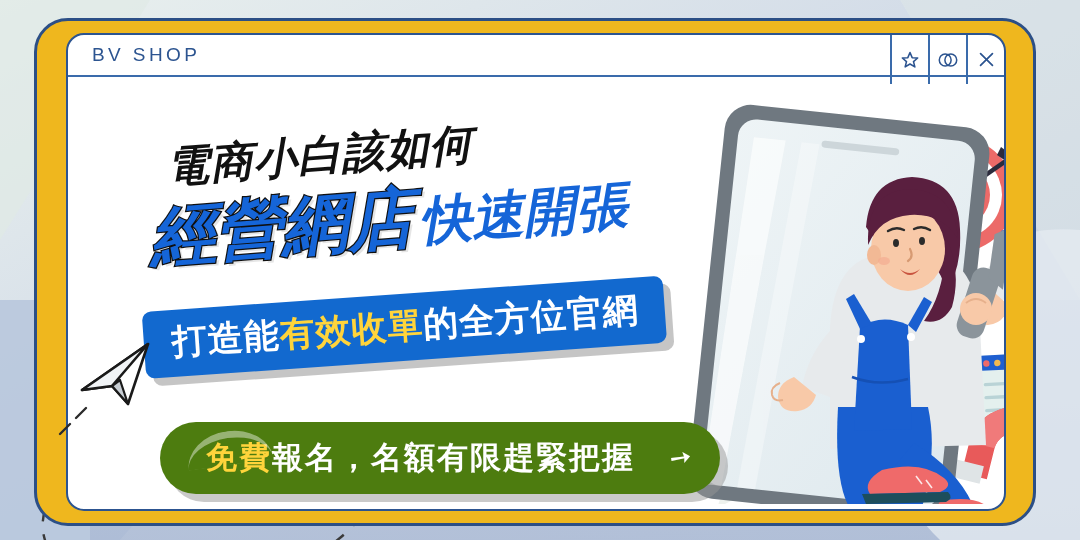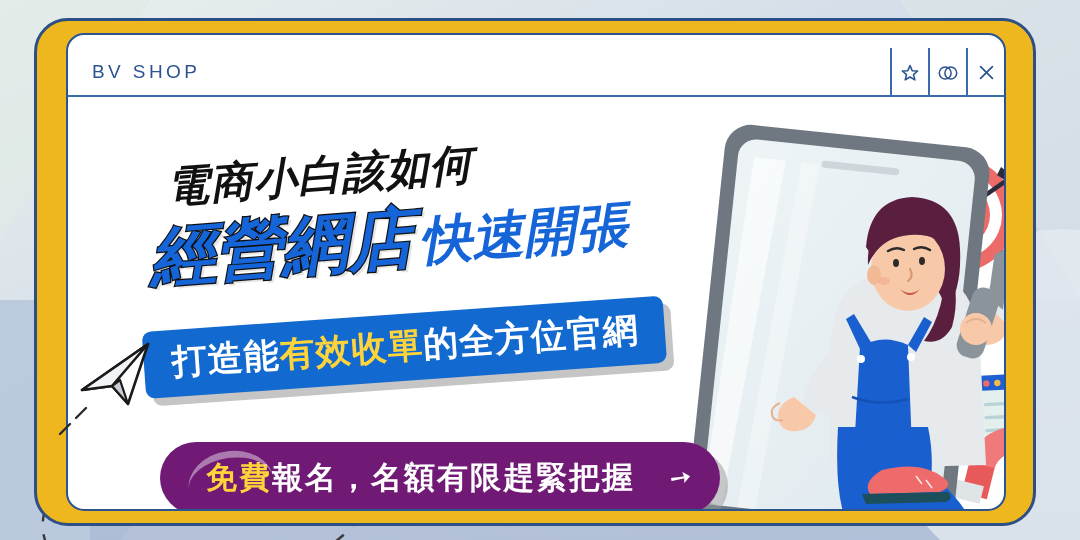--- a/index.html
+++ b/index.html
@@ -24,22 +24,22 @@
   
   .card{
     position:absolute; left:66px; top:33px; width:940px; height:478px;
     background:#ffffff;
     border:2px solid #2c5490;
     border-radius:18px;
     z-index:3;
     overflow:hidden;
   }
   .card-header{
-    position:relative; height:49px; border-bottom:2px solid #3a6bab;
-    display:flex; align-items:center;margin-top:13px;
+    position:relative; height:42px; border-bottom:2px solid #3a6bab;
+    display:flex; align-items:center;
   }
   .brand{
     margin-left:24px; font-size:19px; letter-spacing:3.4px;
     color:#2c5490; font-weight:400;
   }
   .hdr-btns{ position:absolute; right:0; top:0; height:49px; display:flex; }
   .hdr-btn{
     width:38px; height:49px; display:flex; align-items:center; justify-content:center;
     border-left:2px solid #3a6bab; color:#2c5490;
   }
@@ -79,21 +79,21 @@
     transform:rotate(-4.0deg); transform-origin:left center;
     white-space:nowrap;
     box-shadow:7px 8px 0 rgba(150,150,150,0.55);
   }
   .banner span{ font-size:35px; font-weight:bold; color:#ffffff; letter-spacing:1px;}
   .banner .hi{ color:#ffd43b; }
 
   
   .cta{
     position:absolute; left:92px; top:345px; width:560px; height:72px;
-    background:#701a75; border-radius:40px;
+    background:#4d7c0f; border-radius:40px;
     display:flex; align-items:center; z-index:8;
     box-shadow:8px 8px 0 rgba(150,150,150,0.5);
   }
   .cta .gloss{
     position:absolute; left:26px; top:9px; width:86px; height:34px;
     border-top:7px solid rgba(255,255,255,0.42);
     border-radius:50%/100% 100% 0 0; border-left:0; border-right:0; border-bottom:0;
     transform:rotate(-8deg);
   }
   .cta-text{ margin-left:46px; font-size:31px; font-weight:bold; color:#ffffff; letter-spacing:2px; white-space:nowrap;}

